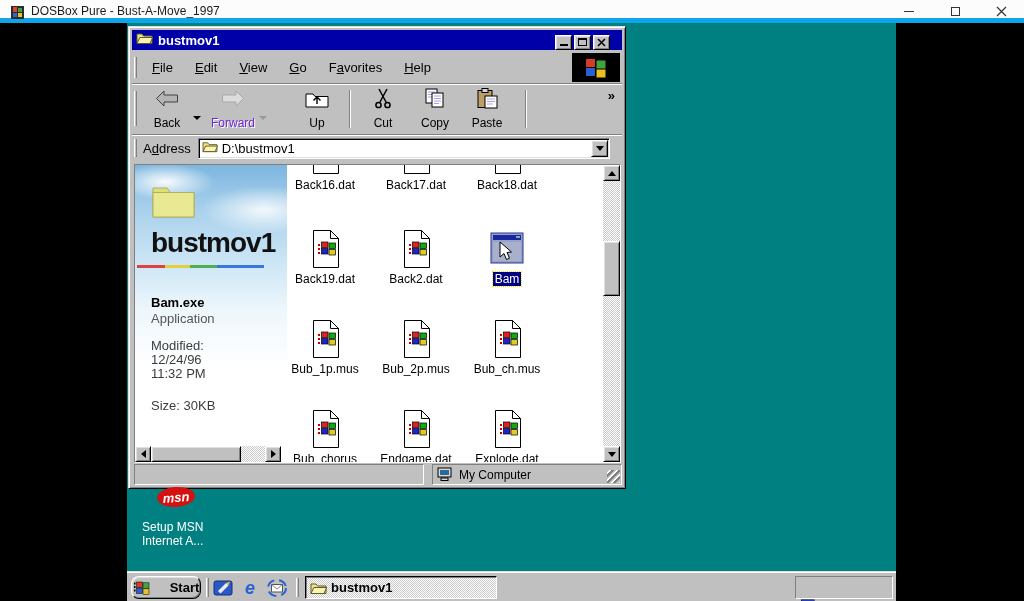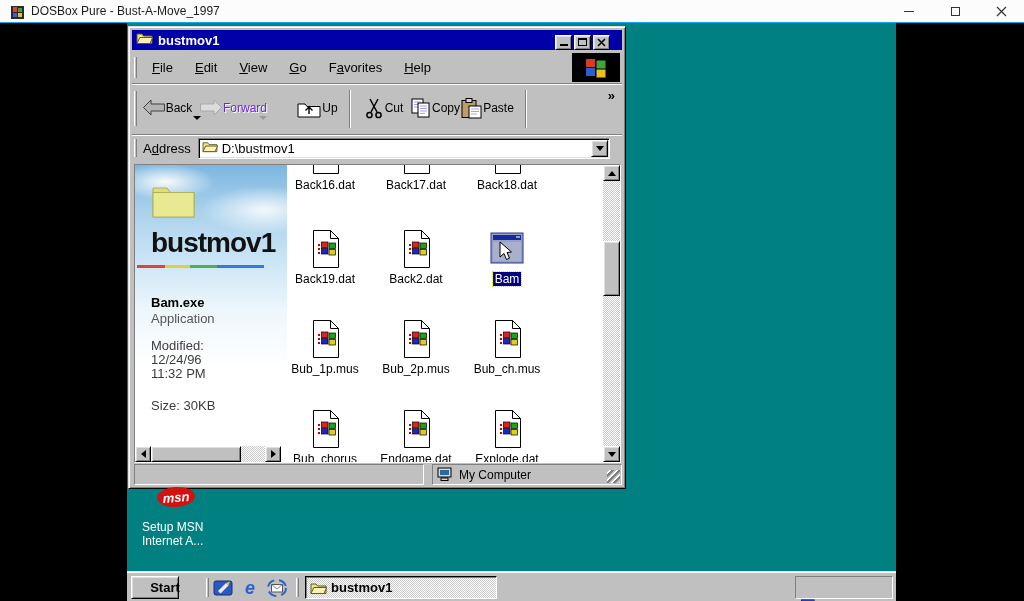--- a/index.html
+++ b/index.html
@@ -1,21 +1,21 @@
 <!DOCTYPE html>
 <html><head>
 <meta charset="utf-8">
 <style>
   * { margin:0; padding:0; box-sizing:border-box; }
   html,body { width:1024px; height:601px; background:#000; overflow:hidden;
               font-family:"Liberation Sans", sans-serif; }
 
   
   .host-titlebar { position:absolute; left:0; top:0; width:1024px; height:23px;
-    background:#fcfcfc; border-bottom:1px solid #0ea5e9; }
+    background:#fcfcfc; border-bottom:5px solid #0ea5e9; }
   .host-icon { position:absolute; left:11px; top:5px; width:13px; height:13px; }
   .host-title { position:absolute; left:31px; top:4px; font-size:12px; color:#1b1b1b; }
   .host-controls { position:absolute; right:0; top:0; height:23px; display:flex; }
   .host-btn { width:46px; height:23px; display:flex; align-items:center; justify-content:center; }
   .glyph-min-h { width:10px; height:1px; background:#333; }
   .glyph-max-h { width:9px; height:9px; border:1px solid #333; }
 
   
   .screen { position:absolute; left:127px; top:23px; width:769px; height:578px;
     background:#008080; overflow:hidden; }
@@ -50,22 +50,22 @@
     display:flex; align-items:center; }
   .grip { width:3px; height:70%; border-left:1px solid #fff; border-right:1px solid #808080;
     margin:0 4px 0 2px; }
   .menu-item { font-size:13px; color:#000; padding:4px 11px; }
   .throbber { position:absolute; right:2px; top:0; width:48px; height:29px; background:#000;
     display:flex; align-items:center; justify-content:center; }
 
   .toolbar { position:absolute; left:3px; top:56px; right:3px; height:50px;
     border-top:1px solid #808080; box-shadow: inset 0 1px 0 #fff;
     display:flex; align-items:center; }
-  .tool { width:52px; height:44px; display:flex; flex-direction:row; align-items:center;
-    justify-content:center; padding-bottom:1px; }
+  .tool { width:52px; height:44px; display:flex; flex-direction:column; align-items:center;
+    justify-content:space-between; padding-bottom:1px; }
   .tool .ticon { height:24px; display:flex; align-items:center; }
   .tool .tlabel { font-size:12px; color:#000; }
   .tool.disabled .tlabel { color:#6d28d9; text-shadow:1px 1px 0 #fff; }
   .caret { width:0; height:0; border-left:4px solid transparent; border-right:4px solid transparent;
     border-top:4px solid #000; margin:18px 6px 0 0; }
   .caret.dim { border-top-color:#9a9a9a; }
   .vsep { width:2px; height:38px; border-left:1px solid #808080; border-right:1px solid #fff;
     margin:0 6px; }
   .overflow-chevron { position:absolute; right:8px; top:4px; font-size:13px; font-weight:bold;
     color:#000; letter-spacing:-1px; }
@@ -138,22 +138,22 @@
   .msn-wrap { position:absolute; left:15px; top:464px; width:110px; }
   .msn-oval { position:absolute; left:15px; top:0; width:38px; height:20px; background:#d51010;
     border-radius:50%; display:flex; align-items:center; justify-content:center;
     transform:rotate(-4deg); }
   .msn-oval span { color:#fff; font-weight:bold; font-style:italic; font-size:13px; }
   .msn-label { position:absolute; left:0; top:33px; color:#fff; font-size:12px; line-height:14px; }
 
   
   .taskbar { position:absolute; left:0; top:548px; width:769px; height:30px; background:#c0c0c0;
     border-top:1px solid #dfdfdf; box-shadow: inset 0 1px 0 #fff; }
-  .start-btn { position:absolute; left:4px; top:4px; width:48px; height:23px; display:flex;
-    align-items:center; justify-content:center; gap:20px; }
+  .start-btn { position:absolute; left:4px; top:4px; width:70px; height:23px; display:flex;
+    align-items:center; justify-content:center; gap:20px;border-radius:8px; }
   .start-btn span { font-weight:bold; font-size:13px; }
   .tb-grip { position:absolute; top:6px; width:3px; height:19px;
     border-left:1px solid #fff; border-right:1px solid #808080; }
   .ql-icon { position:absolute; top:6px; width:22px; height:20px; display:flex;
     align-items:center; justify-content:center; }
   .task-btn { position:absolute; left:178px; top:4px; width:192px; height:23px;
     border:1px solid; border-color:#000 #fff #fff #000;
     box-shadow: inset 1px 1px 0 #808080; display:flex; align-items:center; gap:4px;
     padding-left:4px; }
   .task-btn span { font-weight:bold; font-size:13px; }

